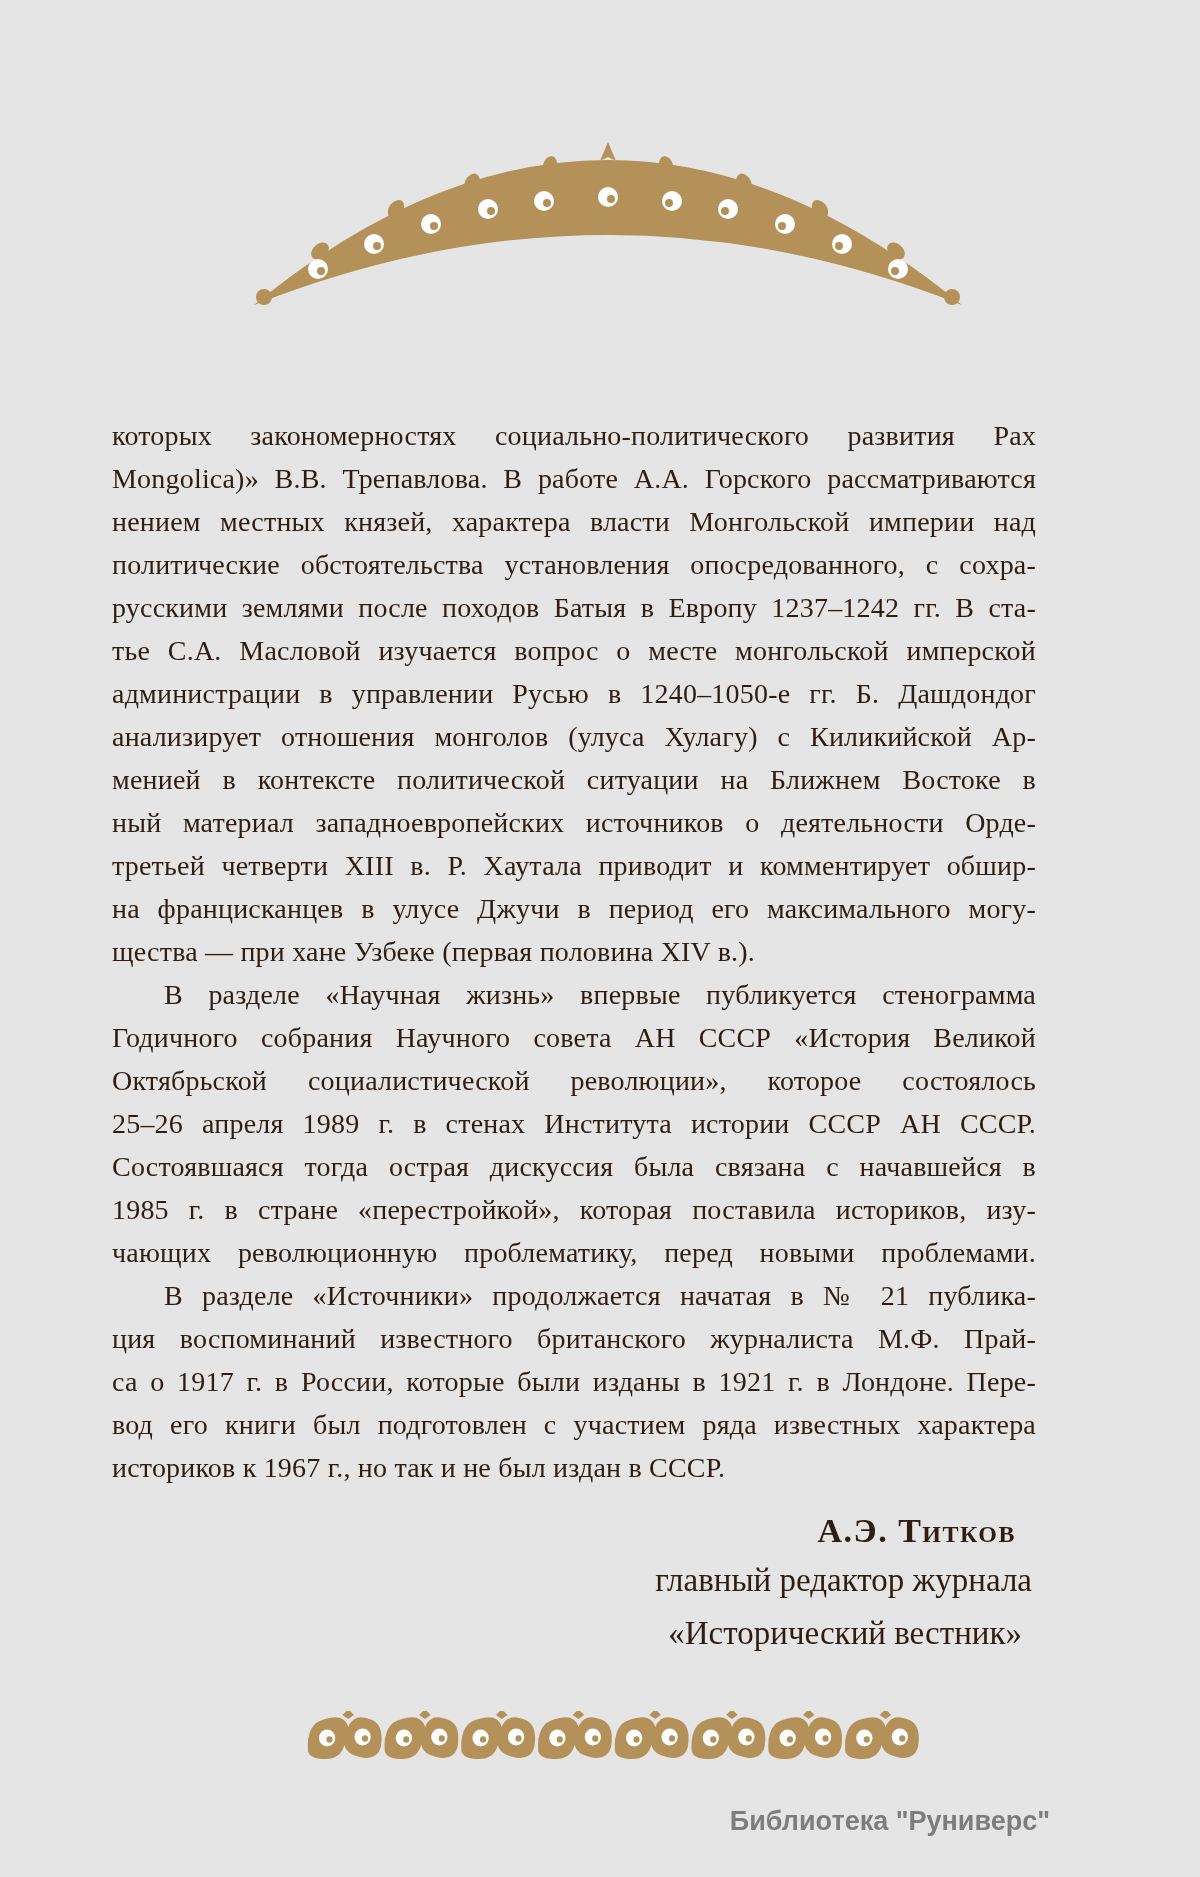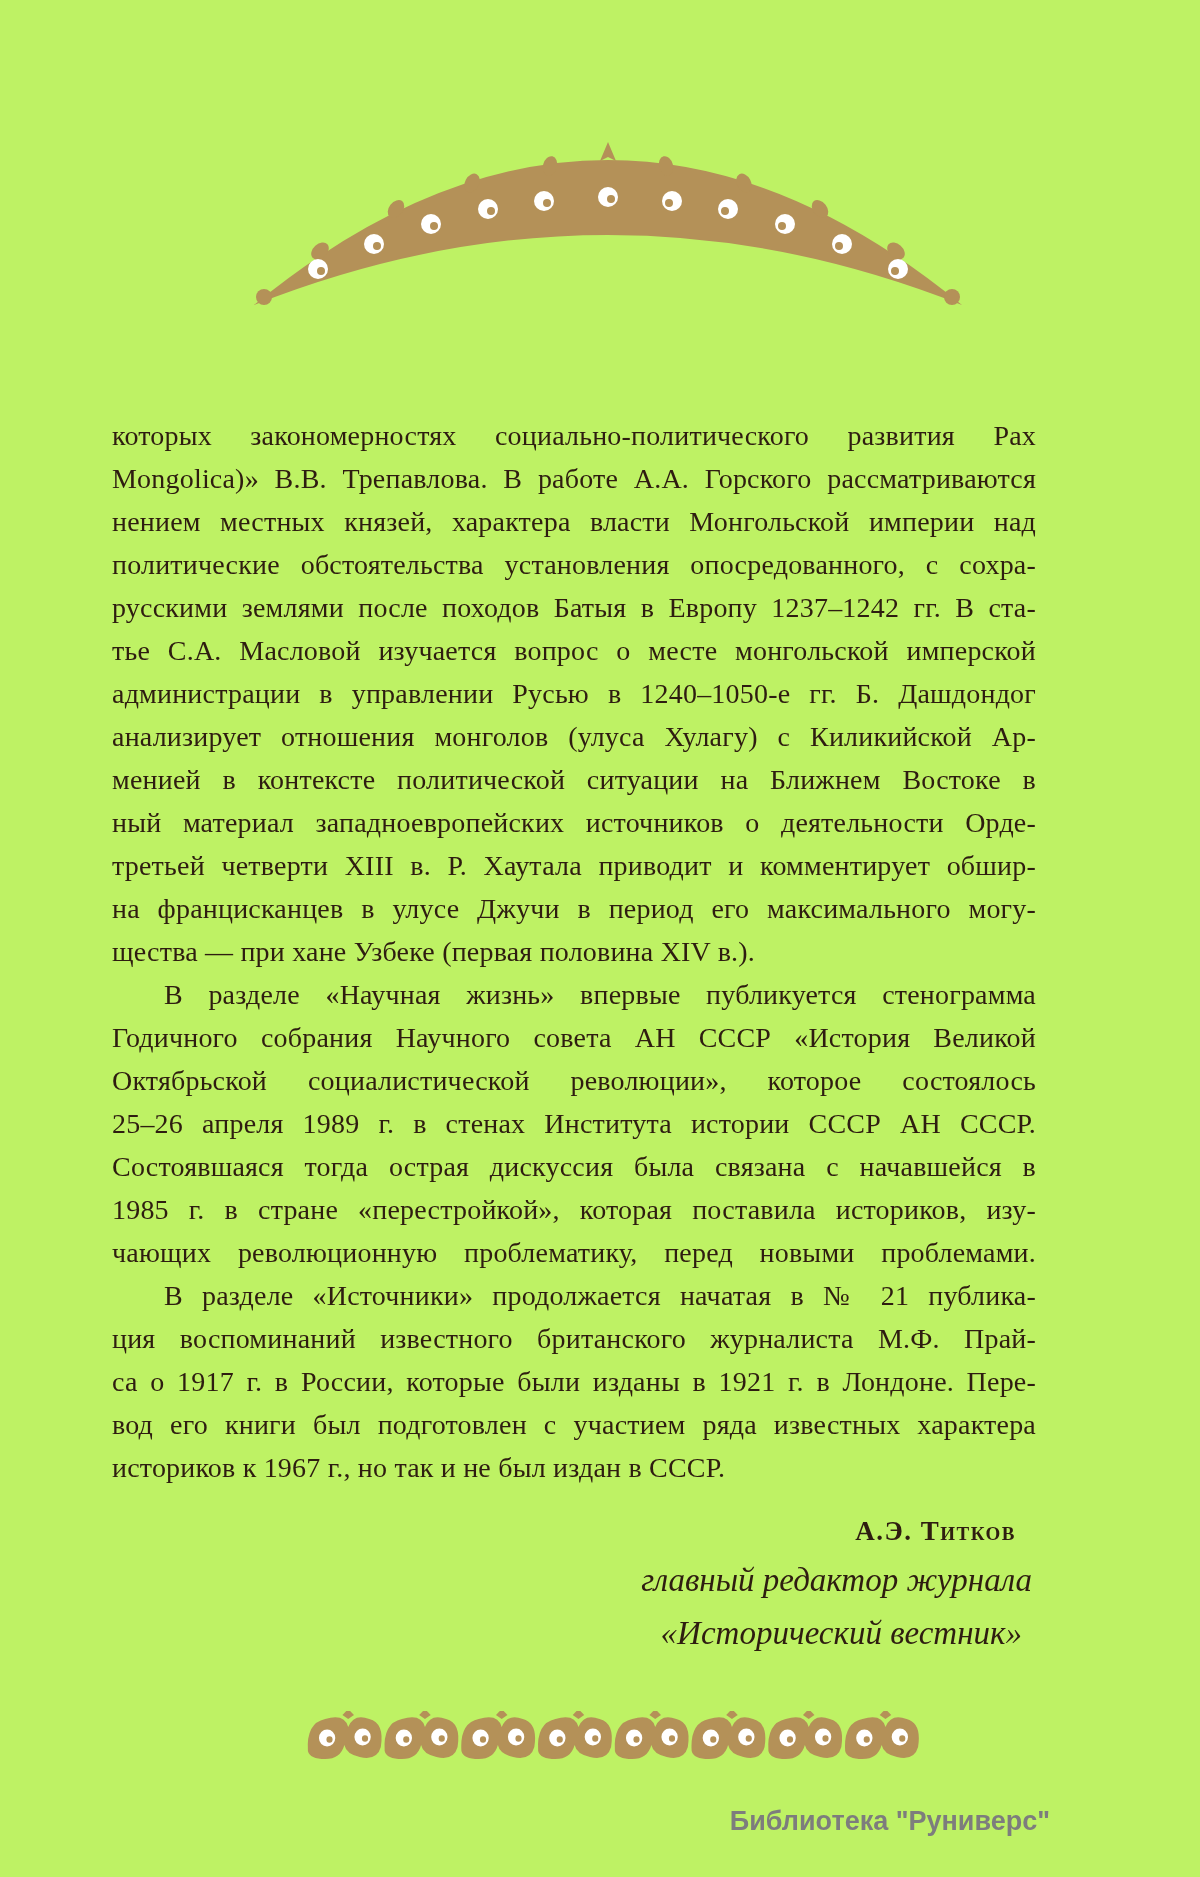--- a/index.html
+++ b/index.html
@@ -31,43 +31,42 @@
   .tline.indent{text-indent:52px;}
   
   #signature{
     position:absolute;
     right:168px;top:1508px;
     text-align:right;
   }
   #sig-name{
     font-weight:bold;
     font-variant:small-caps;
-    font-size:27px;line-height:46px;
+    font-size:34px;line-height:46px;
     letter-spacing:1.5px;
     padding-right:16px;
   }
   .sig-role{
-    font-style:italic;
     font-size:33px;line-height:53px;
   }
   #sig-role2{padding-right:10px;}
   
   #footer-watermark{
     position:absolute;
     right:150px;top:1804px;
     font-family:"Liberation Sans", sans-serif;
     font-weight:bold;
     font-size:27px;line-height:34px;
     color:var(--gray,#7d7d7d);
   }
 </style>
 </head>
 <body>
 
-<div id="page" style="--ink: #2e1d10; --gold: #b49158; --gray: #7d7d7d; background: #bef264;">
+<div id="page" style="--ink: #2e1d10; --gold: #b49158; --gray: #7d7d7d; background: #e5e5e5;">
 
   <svg id="top-ornament" class="ornament" width="720" height="168" viewBox="0 -16 720 166" aria-hidden="true">
     <g fill="var(--gold,#b49158)">
 
       <path d="M4 148 Q358 -142 712 148 Q358 8 4 148 Z"></path>
 
       <path d="M358 -15 L366 4 L358 0 L350 4 Z"></path>
 
       <ellipse cx="146" cy="52" rx="7" ry="10" transform="rotate(38 146 52)"></ellipse>
       <ellipse cx="222" cy="26" rx="7" ry="10" transform="rotate(28 222 26)"></ellipse>

